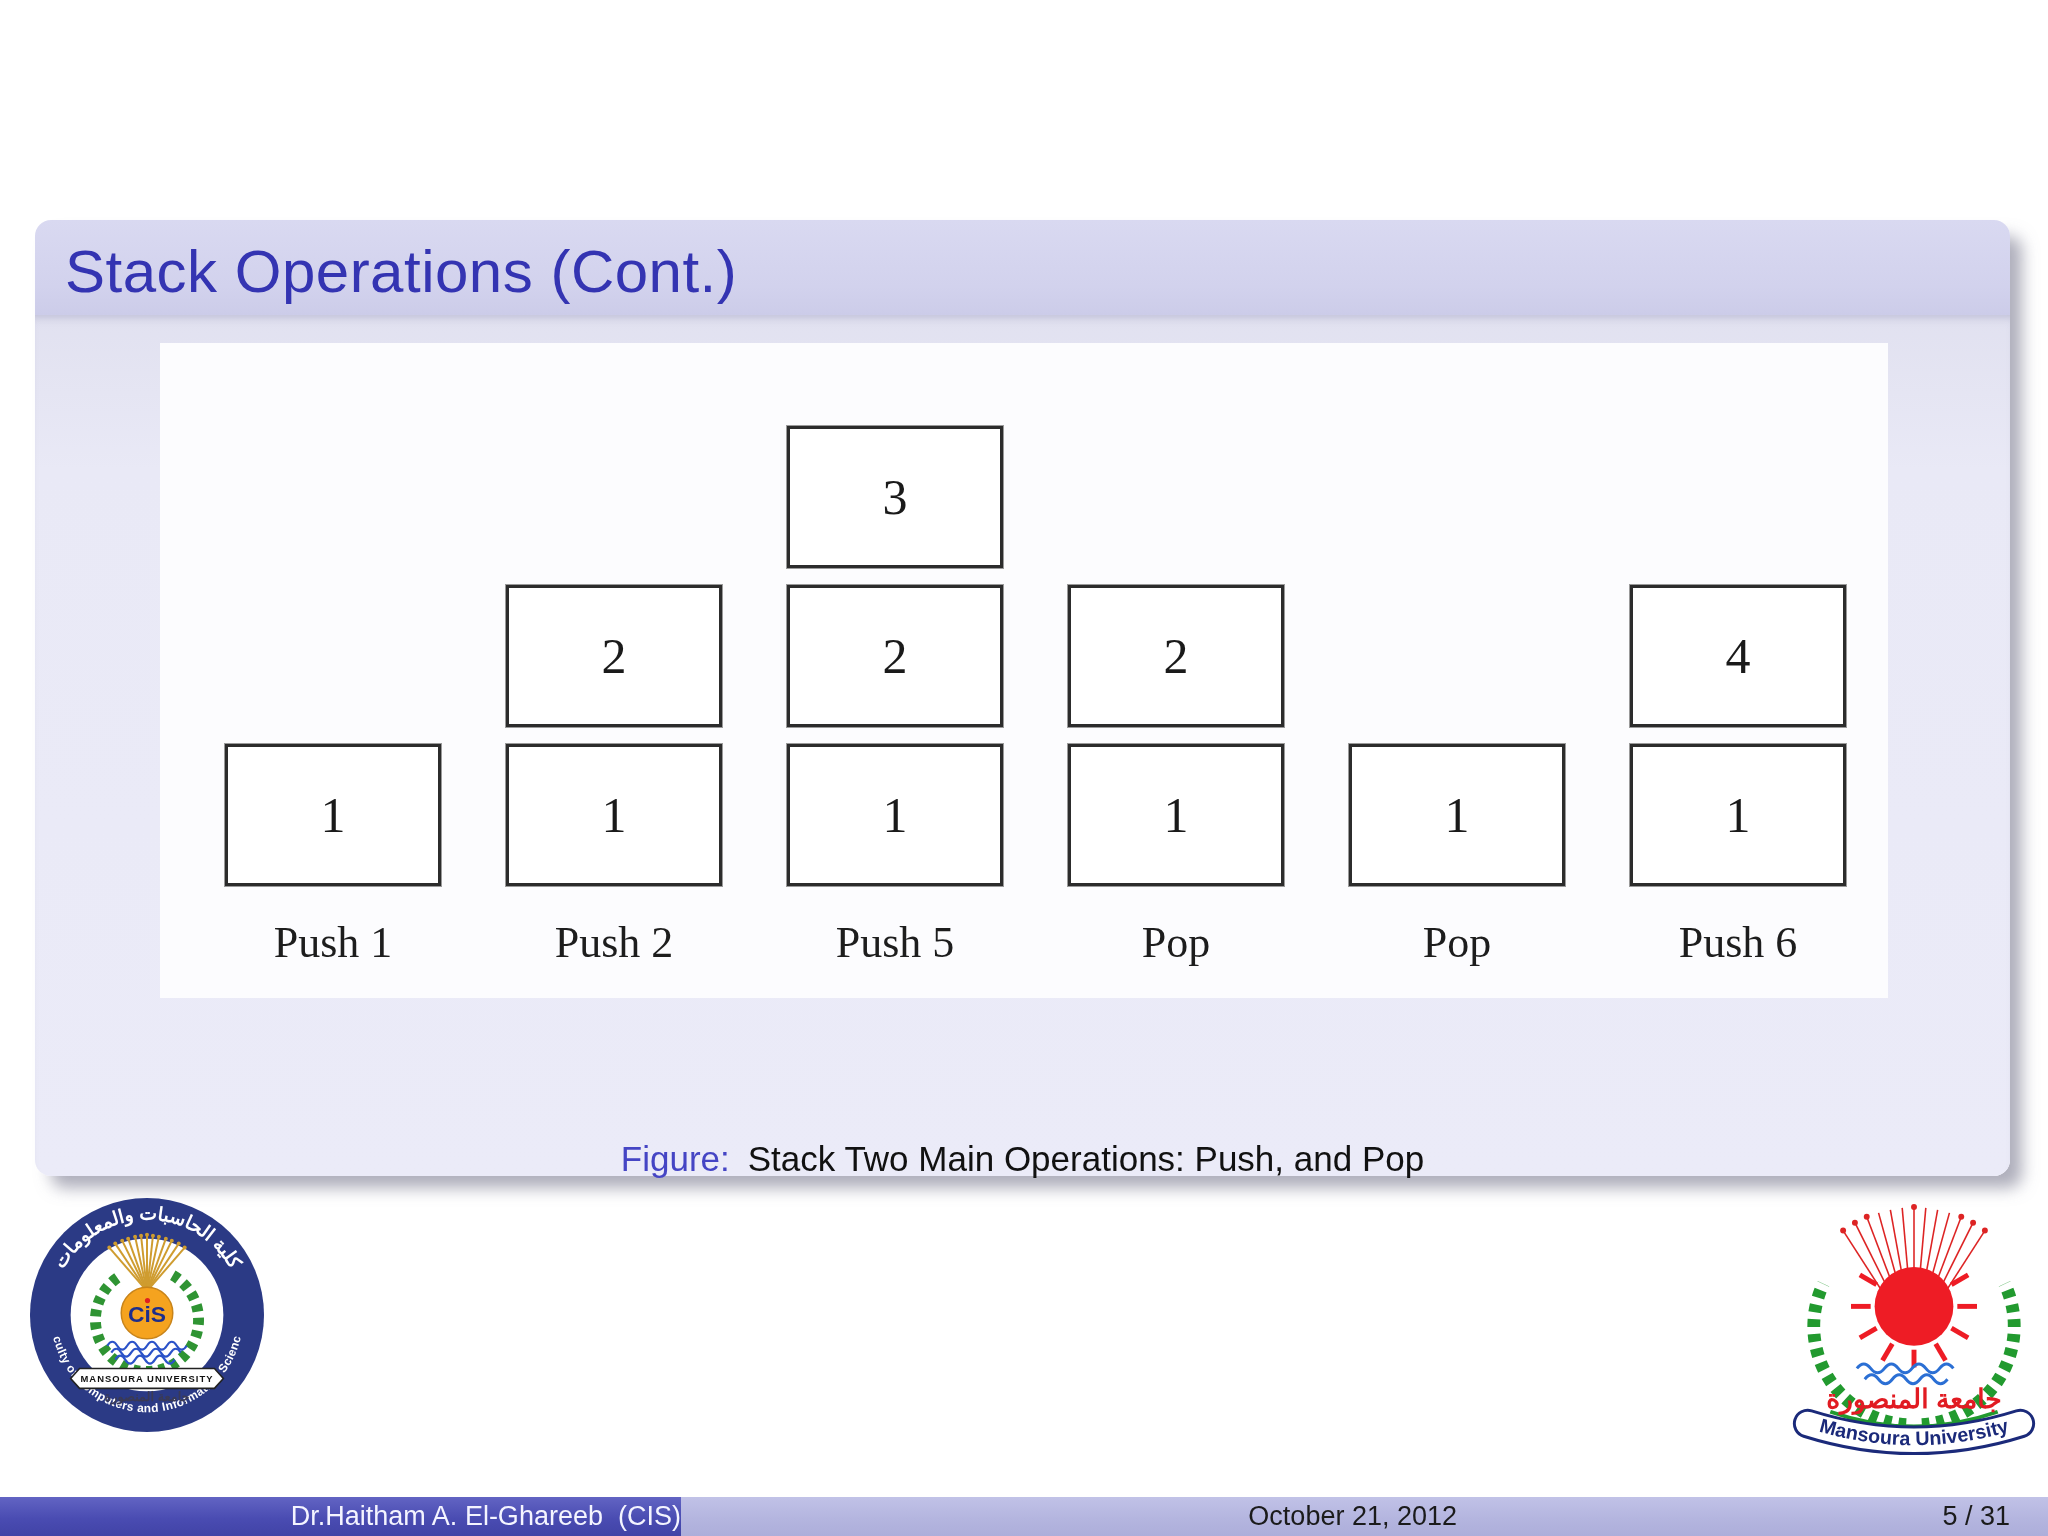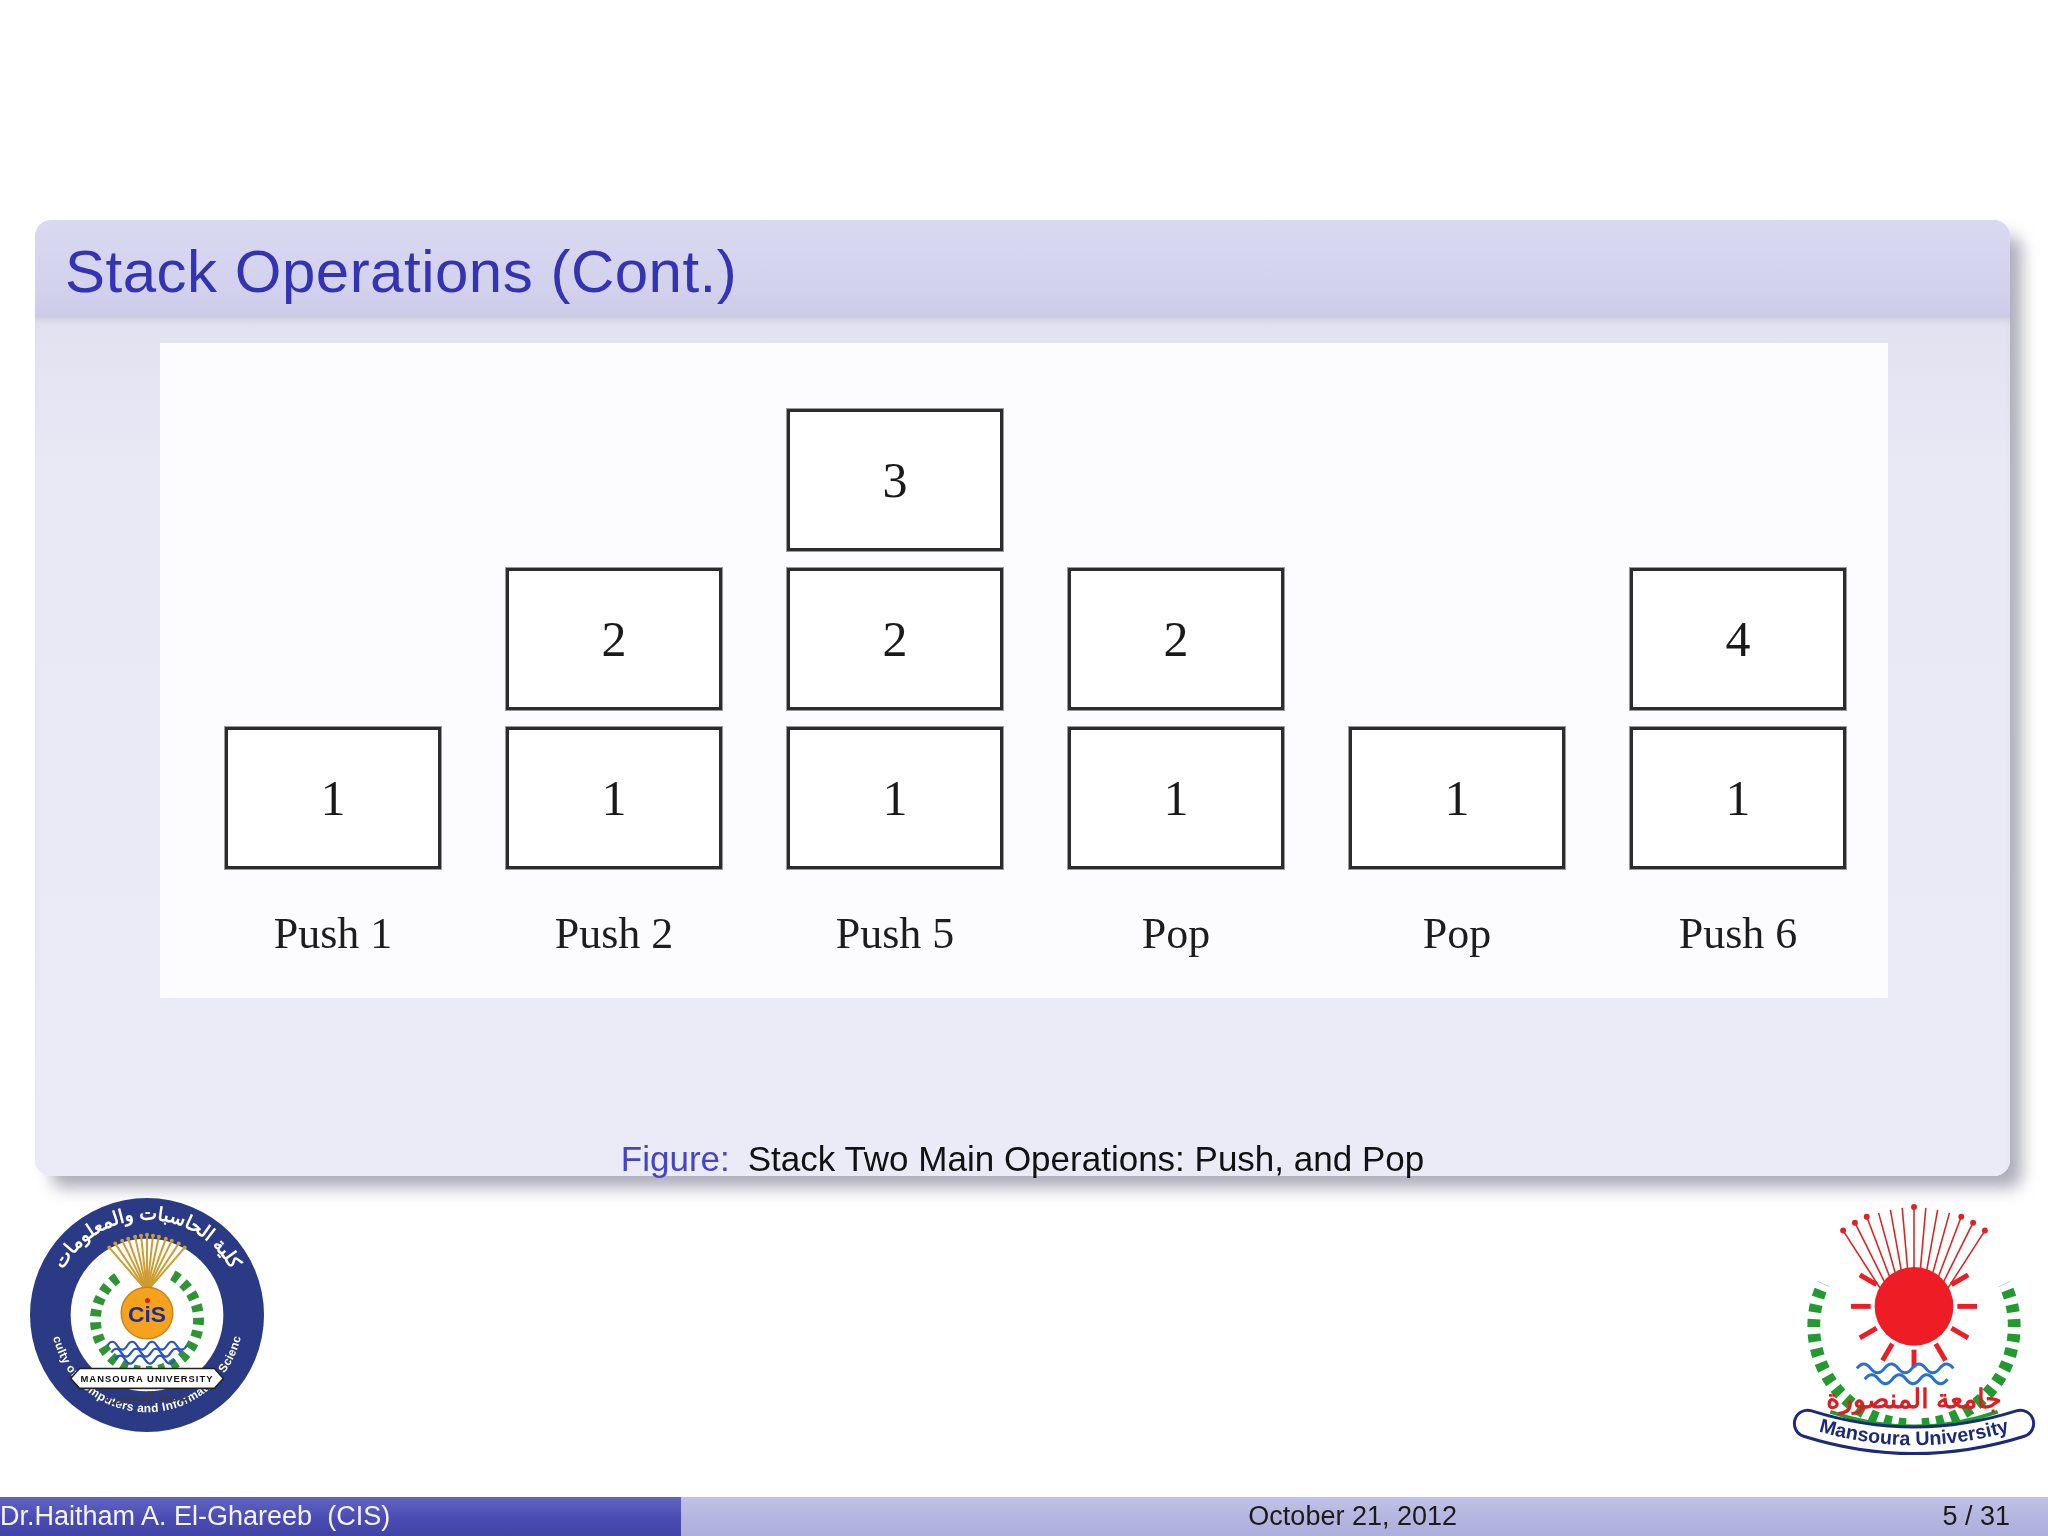--- a/index.html
+++ b/index.html
@@ -46,41 +46,41 @@
   }
   .fig-stack { display:flex; flex-direction:column; gap:17px; }
   .fig-box {
     width:216px; height:142px; box-sizing:border-box;
     background:#ffffff; border:3px solid #2c2c2c;
     outline:1px solid #9a9a9a;
     display:flex; align-items:center; justify-content:center;
     font-family:"Liberation Serif", serif; font-size:50px; color:#1a1a1a;
   }
   .fig-label {
-    height:129px; display:flex; align-items:center; justify-content:center;
+    height:112px; display:flex; align-items:center; justify-content:center;
     font-family:"Liberation Serif", serif; font-size:44px; color:#1d1d1d;
   }
 
   
   .caption {
     position:absolute; left:0; top:812px; width:100%; height:64px;
     text-align:center; font-size:35px; line-height:64px; color:#111111;
   }
   .caption .cap-pre { color:#4545c4; margin-right:18px; }
 
   
   .footer {
     position:absolute; left:0; bottom:0; width:100%; height:39px;
     display:flex; font-size:27px; line-height:39px;
   }
   .footer .sec { box-sizing:border-box; white-space:pre; overflow:hidden; }
   .f1 {
     flex:0 0 33.25%;
     background:linear-gradient(180deg,#6264c3 0%,#4a4cb2 55%,#4143a6 100%);
-    color:#f4f4ff; text-align:left;
+    color:#f4f4ff; text-align:right;
   }
   .f2 {
     flex:0 0 33.95%;
     background:linear-gradient(180deg,#989ad7 0%,#8284cb 55%,#7a7cc4 100%);
     color:#f6f6ff; text-align:center;
   }
   .f3 {
     flex:1 1 auto;
     background:linear-gradient(180deg,#c1c2e7 0%,#b4b5df 55%,#adaeda 100%);
     color:#1b1b1b; display:flex;gap:28px;

